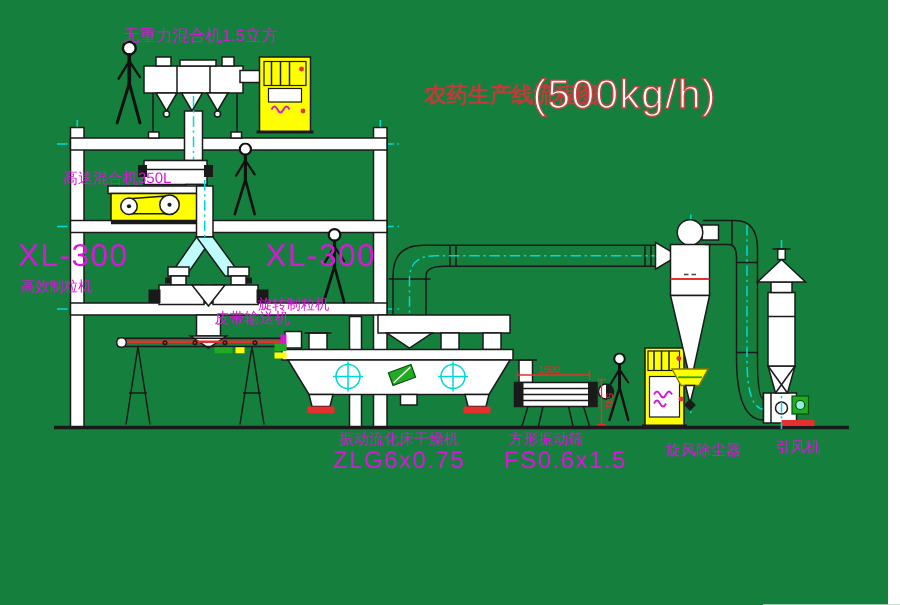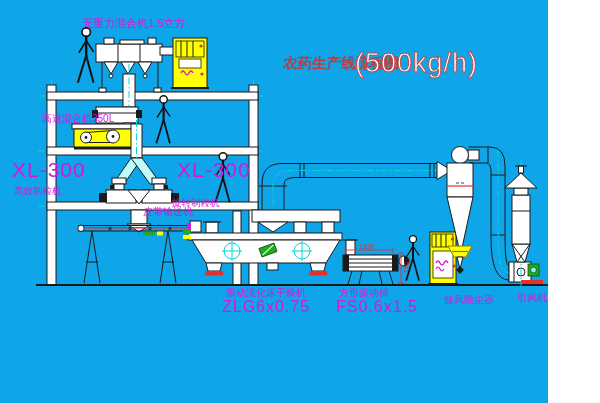--- a/index.html
+++ b/index.html
@@ -1,16 +1,16 @@
 <!DOCTYPE html>
 <html><head>
 <meta charset="utf-8">
 <style>
   html,body{margin:0;padding:0;background:#ffffff;}
-  #canvas{position:relative;width:548px;height:403px;background:#0ea5e9;overflow:hidden;
+  #canvas{position:relative;width:592px;height:403px;background:#15803d;overflow:hidden;
           font-family:"Liberation Sans",sans-serif;}
   svg{display:block;}
   .mag{fill:#d916d9;font-family:"Liberation Sans",sans-serif;}
   .mag-big{fill:#d916d9;font-family:"Liberation Sans",sans-serif;letter-spacing:1px;}
   .red-dim{fill:#e63030;font-family:"Liberation Sans",sans-serif;font-size:6.5px;}
   .title-cn{fill:#c23b3b;font-family:"Liberation Sans",sans-serif;font-weight:bold;font-size:14.5px;}
   .title-cap{fill:#ffffff;stroke:#c24444;stroke-width:0.9px;font-family:"Liberation Sans",sans-serif;
              font-size:27px;letter-spacing:1px;}
   .ln{stroke:#1a1a1a;stroke-width:1;fill:none;}
   .lnw{stroke:#1a1a1a;stroke-width:1;fill:#ffffff;}

